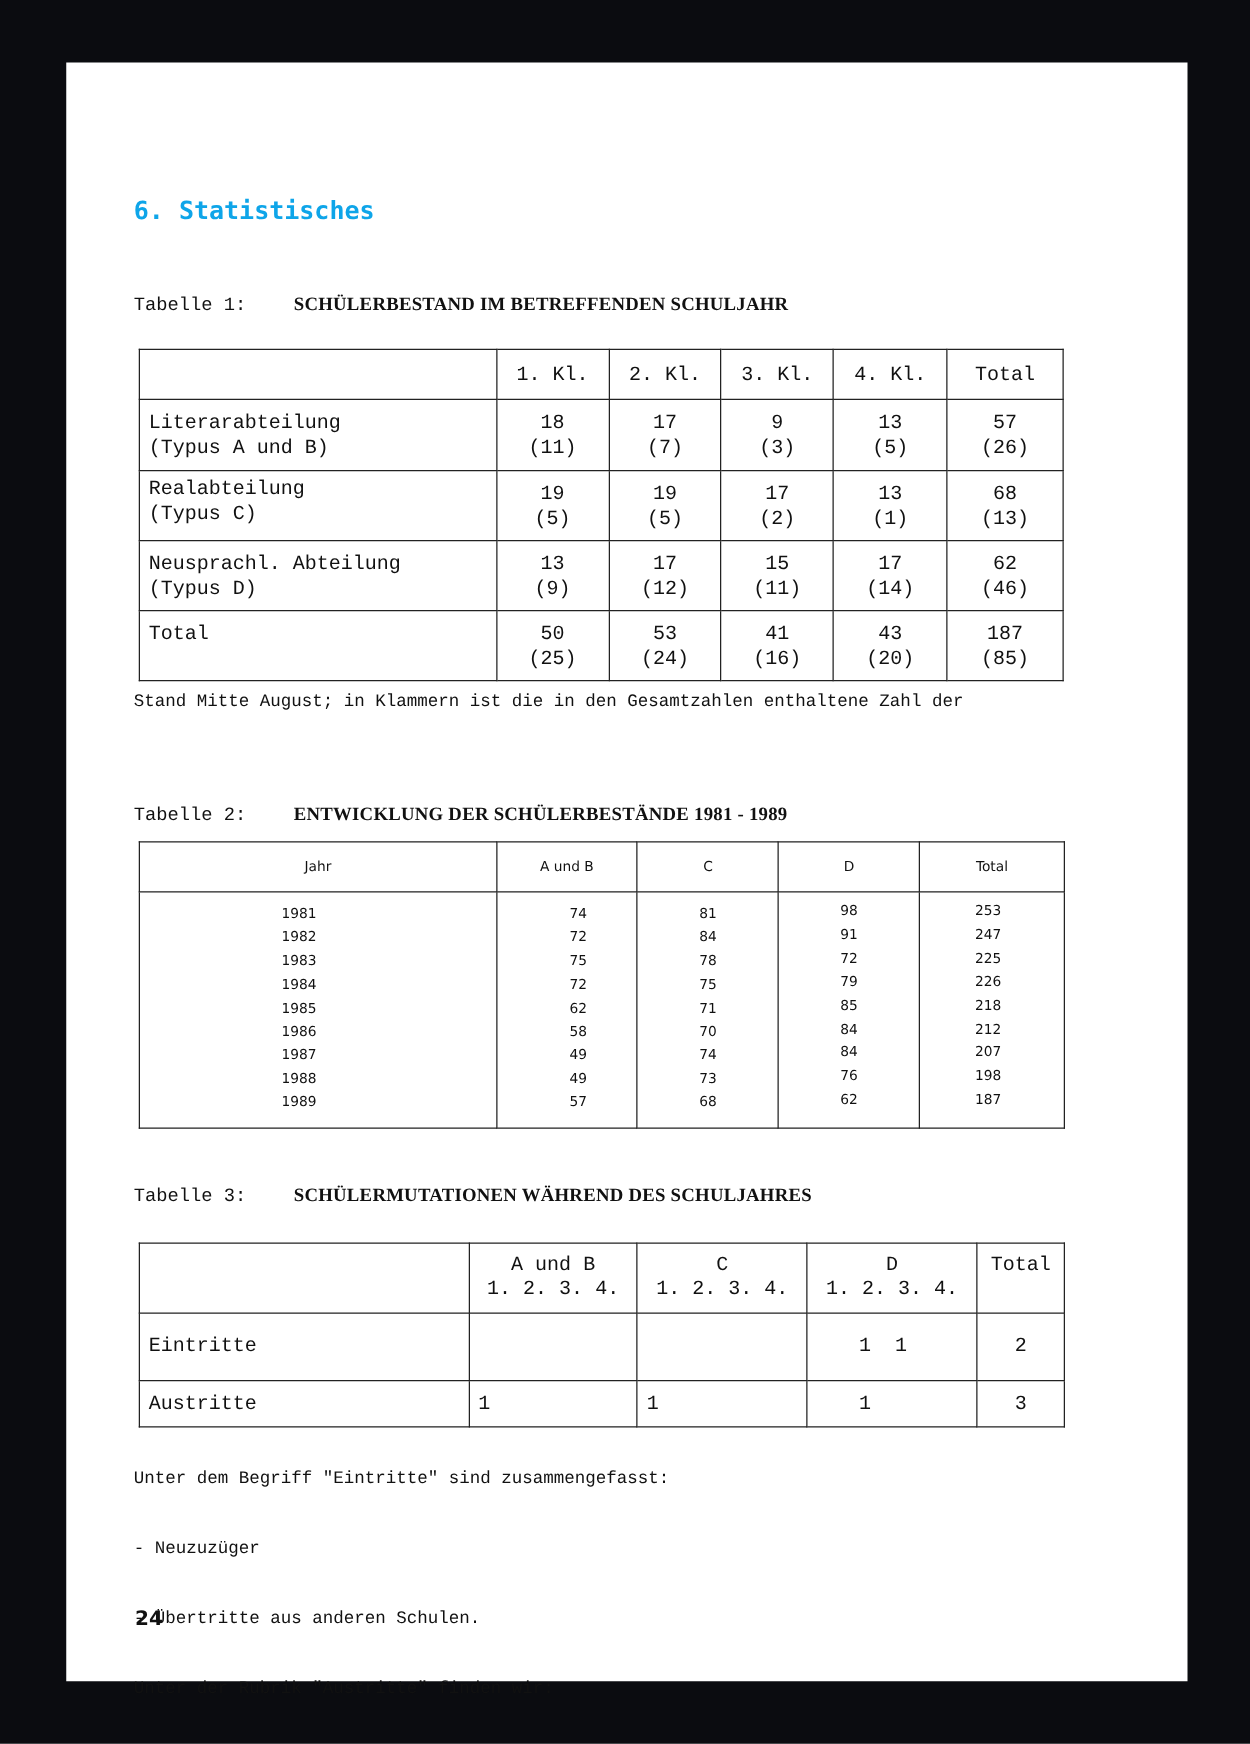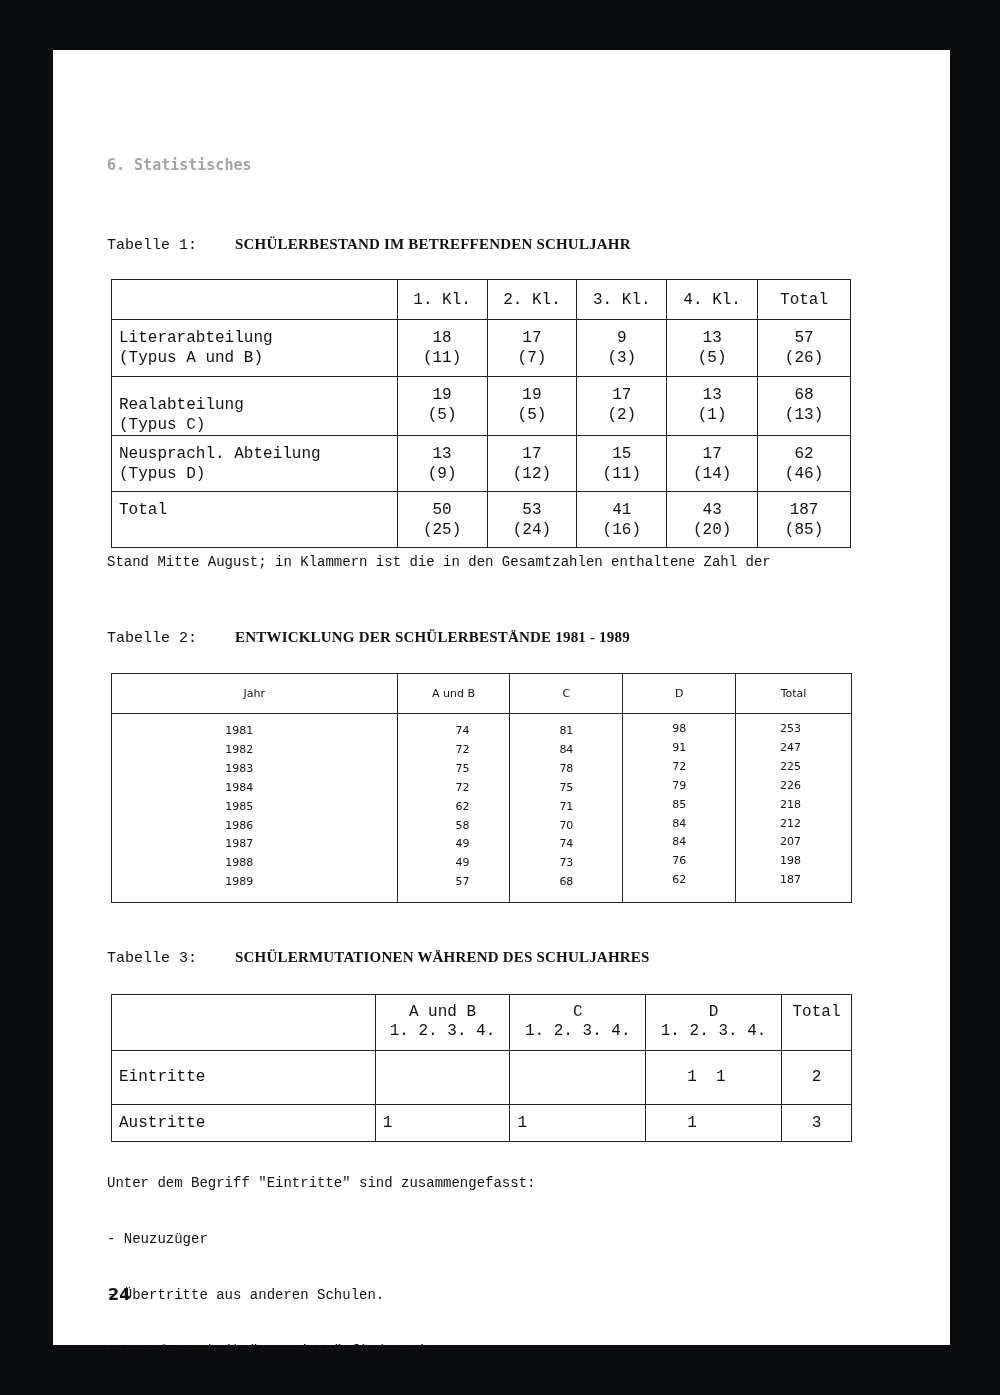--- a/index.html
+++ b/index.html
@@ -1,20 +1,20 @@
 <!DOCTYPE html>
 <html><head>
 <meta charset="utf-8">
 <style>
   html, body { margin:0; padding:0; }
   body { width:1000px; height:1395px; background:#0b0c10; position:relative; overflow:hidden; }
   .page { position:absolute; left:53px; top:50px; width:897px; height:1295px; background:#ffffff; }
   .abs { position:absolute; }
   .mono { font-family:"Liberation Mono", "DejaVu Sans Mono", monospace; color:#111; }
-  .heading { font-family:"DejaVu Sans Mono", monospace; font-weight:bold; font-size:15px; color:#a3a3a3; }
+  .heading { font-family:"DejaVu Sans Mono", monospace; font-weight:bold; font-size:20px; color:#0ea5e9; }
   .caption { font-size:15px; white-space:pre; }
   .caption .title { font-family:"Liberation Serif", serif; font-weight:bold; font-size:15px; letter-spacing:0.2px; }
   .note { font-size:14px; line-height:19px; white-space:pre;font-family:Liberation Mono, monospace; }
   table.t { position:absolute; border-collapse:collapse; font-family:"Liberation Mono", "DejaVu Sans Mono", monospace; color:#111;border-radius:12px; }
   table.t td { border:1.5px solid #222; padding:0; vertical-align:top; }
   .c { text-align:center; }
   .l { text-align:left; padding-left:7px !important; }
   .t1 td { font-size:16px; line-height:20px; }
   .t2 td { font-family:"DejaVu Sans", sans-serif; font-size:11px; }
   .t2 .num { line-height:18.9px;margin-top:48px; }
@@ -68,21 +68,21 @@
     <td class="c" style="padding-top:8px">
           <div>13</div>
           <div>(5)</div>
         </td>
     <td class="c" style="padding-top:8px">
           <div>57</div>
           <div>(26)</div>
         </td>
   </tr>
   <tr style="height:56px">
-    <td class="l" style="padding-top:18px">
+    <td class="l" style="padding-top:4px">
           <div>Realabteilung</div>
           <div>(Typus C)</div>
         </td>
     <td class="c" style="padding-top:8px">
           <div>19</div>
           <div>(5)</div>
         </td>
     <td class="c" style="padding-top:8px">
           <div>19</div>
           <div>(5)</div>
@@ -149,21 +149,21 @@
     <td class="c" style="padding-top:8px">
           <div>187</div>
           <div>(85)</div>
         </td>
   </tr>
 </tbody>
   </table>
 
 <div class="abs mono note" style="left:107px; top:553px;"><div>Stand Mitte August; in Klammern ist die in den Gesamtzahlen enthaltene Zahl der</div></div>
 
-<div class="abs mono caption" style="left:107px; top:629px;"><span>Tabelle 2:</span><span style="display:inline-block;width:38px"></span><span class="title">ENTWICKLUNG DER SCHÜLERBESTÄNDE 1981 - 1989</span></div>
+<div class="abs mono caption" style="left:107px; top:644px;"><span>Tabelle 2:</span><span style="display:inline-block;width:38px"></span><span class="title">ENTWICKLUNG DER SCHÜLERBESTÄNDE 1981 - 1989</span></div>
 
 <table class="t t2" style="left:111px; top:673px; width:741px;">
   <colgroup>
       <col style="width:286px">
       <col style="width:113px">
       <col style="width:113px">
       <col style="width:113px">
       <col style="width:116px">
     </colgroup>
   <tbody>

